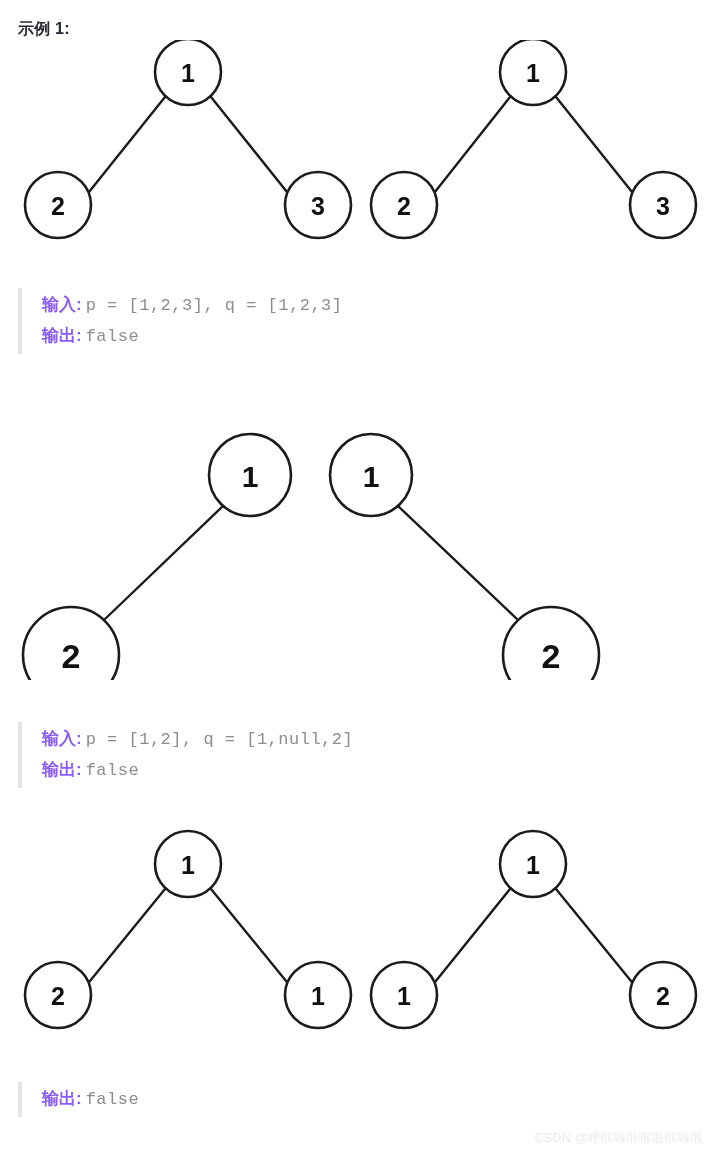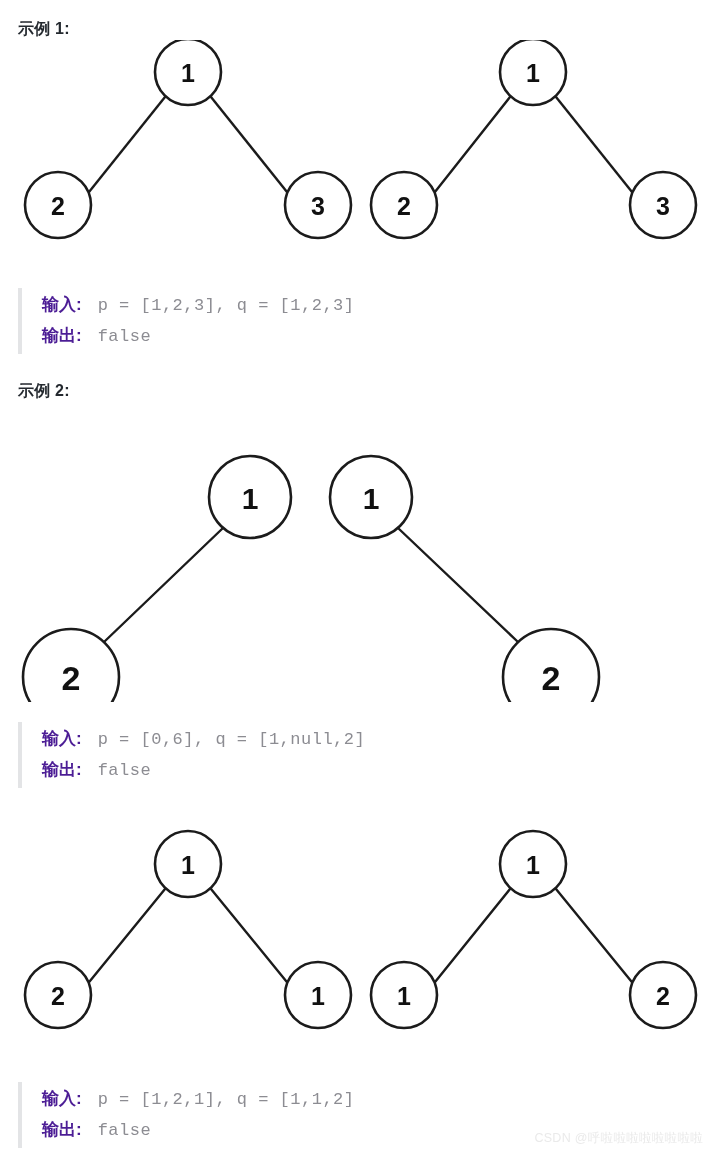--- a/index.html
+++ b/index.html
@@ -67,30 +67,29 @@
     box-sizing: border-box;
   }
   .io-line {
     line-height: 30px;
     white-space: nowrap;
     font-size: 17px;
   }
   .io-key {
     font-family: "Liberation Sans", sans-serif;
     font-weight: bold;
-    color: #4c1d95;
+    color: #8b5cf6;
     font-size: 17px;
   }
   .io-val {
     font-family: "Liberation Mono", "DejaVu Sans Mono", monospace;
     color: #8c8c92;
     font-size: 17px;
     letter-spacing: 0.5px;
     padding-left: 4px;
-    margin-left: 12px;
   }
   .watermark {
     position: absolute;
     right: 8px;
     bottom: 8px;
     font-size: 12.5px;
     color: #eaeaea;
     font-family: "Liberation Sans", sans-serif;
     letter-spacing: 0.3px;
     white-space: nowrap;
@@ -136,21 +135,20 @@
   <div class="io-block" style="top:288px;">
     <div class="io-line">
       <span class="io-key">输入:</span><span class="io-val">p = [1,2,3], q = [1,2,3]</span>
     </div>
     <div class="io-line">
       <span class="io-key">输出:</span><span class="io-val">false</span>
     </div>
   </div>
 
   <section class="example-block" style="top:380px;">
-    <h3 class="example-heading">示例 2:</h3>
     <div class="tree-figure">
       <svg width="711" height="300" viewBox="0 0 711 300">
         <g>
           <line class="edge-line" x1="223" y1="126" x2="104" y2="240"></line>
         </g>
         <g>
           <circle class="node-circle" cx="250" cy="95" r="41"></circle>
           <text class="node-label" x="250" y="96" font-size="30">1</text>
           <circle class="node-circle" cx="71" cy="275" r="48"></circle>
           <text class="node-label" x="71" y="276" font-size="34">2</text>
@@ -163,21 +161,21 @@
           <text class="node-label" x="371" y="96" font-size="30">1</text>
           <circle class="node-circle" cx="551" cy="275" r="48"></circle>
           <text class="node-label" x="551" y="276" font-size="34">2</text>
         </g>
       </svg>
     </div>
   </section>
 
   <div class="io-block" style="top:722px;">
     <div class="io-line">
-      <span class="io-key">输入:</span><span class="io-val">p = [0,6], q = [1,null,2]</span>
+      <span class="io-key">输入:</span><span class="io-val">p = [1,2], q = [1,null,2]</span>
     </div>
     <div class="io-line">
       <span class="io-key">输出:</span><span class="io-val">false</span>
     </div>
   </div>
 
   <section class="example-block" style="top:812px;">
     <div class="tree-figure">
       <svg width="711" height="235" viewBox="0 0 711 235">
         <g>
@@ -203,22 +201,19 @@
           <text class="node-label" x="404" y="184" font-size="25">1</text>
           <circle class="node-circle" cx="663" cy="183" r="33"></circle>
           <text class="node-label" x="663" y="184" font-size="25">2</text>
         </g>
       </svg>
     </div>
   </section>
 
   <div class="io-block" style="top:1082px;">
     <div class="io-line">
-      <span class="io-key">输入:</span><span class="io-val">p = [1,2,1], q = [1,1,2]</span>
-    </div>
-    <div class="io-line">
       <span class="io-key">输出:</span><span class="io-val">false</span>
     </div>
   </div>
 
   <div class="watermark">CSDN @呼啦啦啦啦啦啦啦啦</div>
 
 </div>
 
 </body></html>

